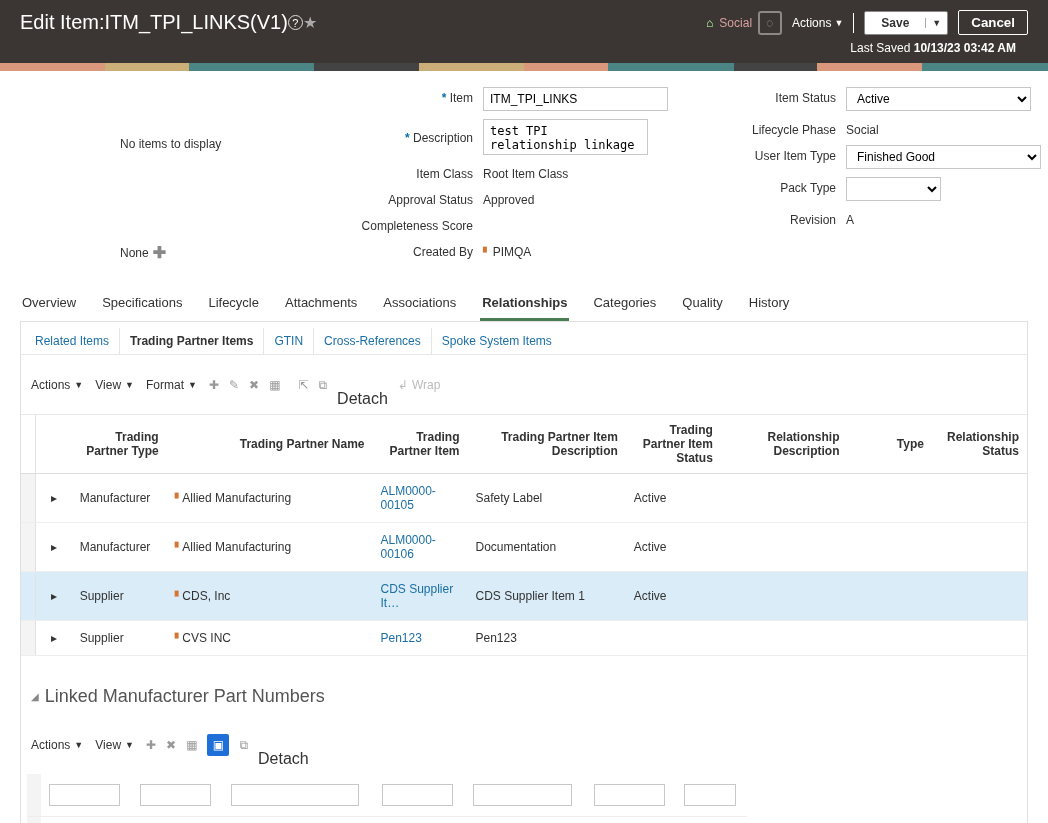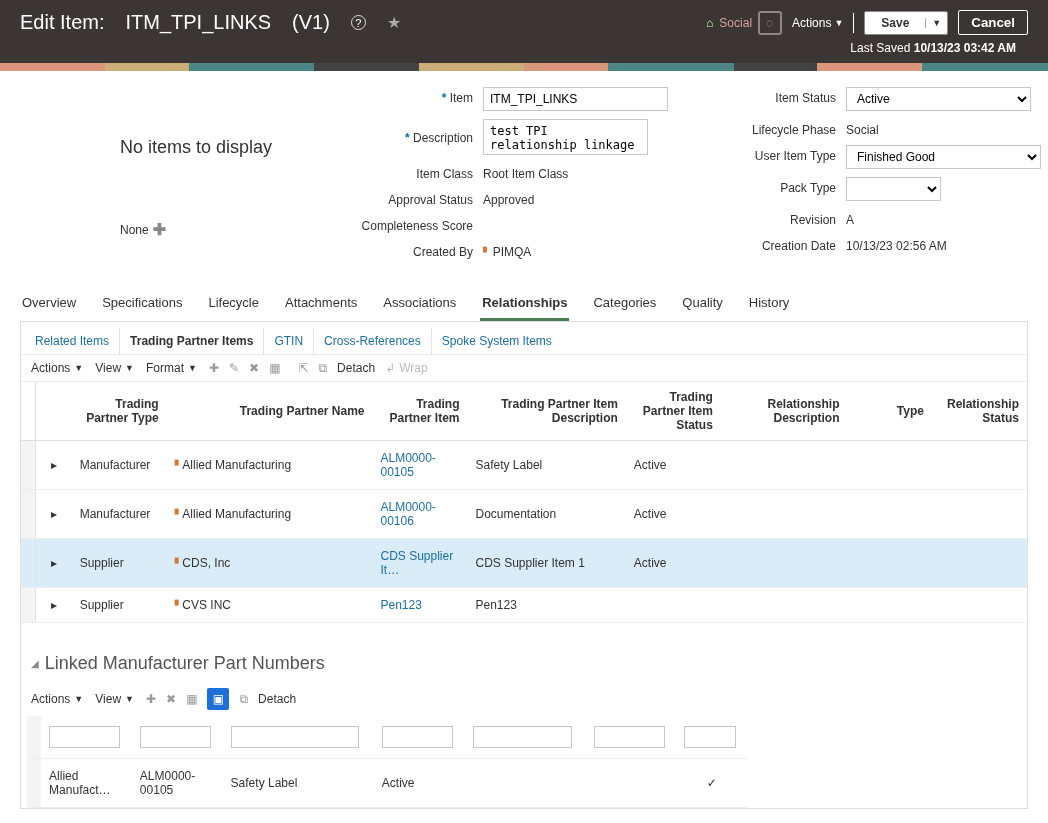--- a/index.html
+++ b/index.html
@@ -18,21 +18,21 @@
   .header-row1 {
     display: flex;
     align-items: center;
     justify-content: space-between;
   }
   .header-title {
     font-size: 20px;
     font-weight: normal;
     display: flex;
     align-items: center;
-    gap: 21px;
+    gap: 0;
   }
   .header-title .qmark {
     border: 1.2px solid #ddd;
     border-radius: 50%;
     width: 15px;
     height: 15px;
     display: inline-flex;
     align-items: center;
     justify-content: center;
     font-size: 11px;
@@ -92,21 +92,21 @@
     opacity: .85;
   }
   .pagebody { padding: 16px 20px; }
   .top3 {
     display: grid;
     grid-template-columns: 300px 370px 340px;
     gap: 8px;
     margin-bottom: 20px;
   }
   .leftpane { padding-top: 50px; }
-  .leftpane .noitems { color: #333; font-size: 18px; margin-bottom: 62px; margin-left: 100px; }
+  .leftpane .noitems { color: #333; font-size: 12px; margin-bottom: 92px; margin-left: 100px; }
   .leftpane .none-row { display: flex; align-items: center; gap: 4px; margin-left: 100px; }
   .plus-icon { color: #888; font-weight: bold; font-size: 16px; }
   .form-col .frow {
     display: flex;
     align-items: flex-start;
     margin-bottom: 8px;
   }
   .form-col .flabel {
     width: 155px;
     text-align: right;
@@ -172,21 +172,21 @@
     padding: 6px 10px;
     border-bottom: 1px solid #e8e8e8;
   }
   .toolbar .tlabel {
     display: flex; align-items: center; gap: 4px;
     font-size: 12px; cursor: pointer;
   }
   .toolbar .tlabel .caret { font-size: 9px; }
   .tb-iconset { display: flex; align-items: center; gap: 10px; color: #999; }
   .tb-iconset .ico { cursor: pointer; }
-  .detach-lbl { font-size: 12px; color: #333; cursor: pointer; }
+  .detach-lbl { font-size: 16px; color: #333; cursor: pointer; margin-top: 29px; }
   .wrap-lbl { color: #bbb; display: flex; align-items:center; gap:4px;}
   table.data {
     border-collapse: collapse;
     width: 100%;
     table-layout: fixed;
   }
   table.data th {
     text-align: right;
     font-size: 12px;
     font-weight: bold;
@@ -333,24 +333,20 @@
       </div>
       <div class="frow">
         <div class="flabel"><span>Pack Type</span></div>
         <select class="fld" style="width:95px">
           <option></option>
         </select>
       </div>
       <div class="frow">
         <div class="flabel"><span>Revision</span></div>
         <div class="fval">A</div>
-      </div>
-      <div class="frow">
-        <div class="flabel"><span>Creation Date</span></div>
-        <div class="fval">10/13/23 02:56 AM</div>
       </div>
     </div>
   </div>
 
   <div class="tabs-main" id="tabs-main">
       <div class="tab">Overview</div>
       <div class="tab">Specifications</div>
       <div class="tab">Lifecycle</div>
       <div class="tab">Attachments</div>
       <div class="tab">Associations</div>

